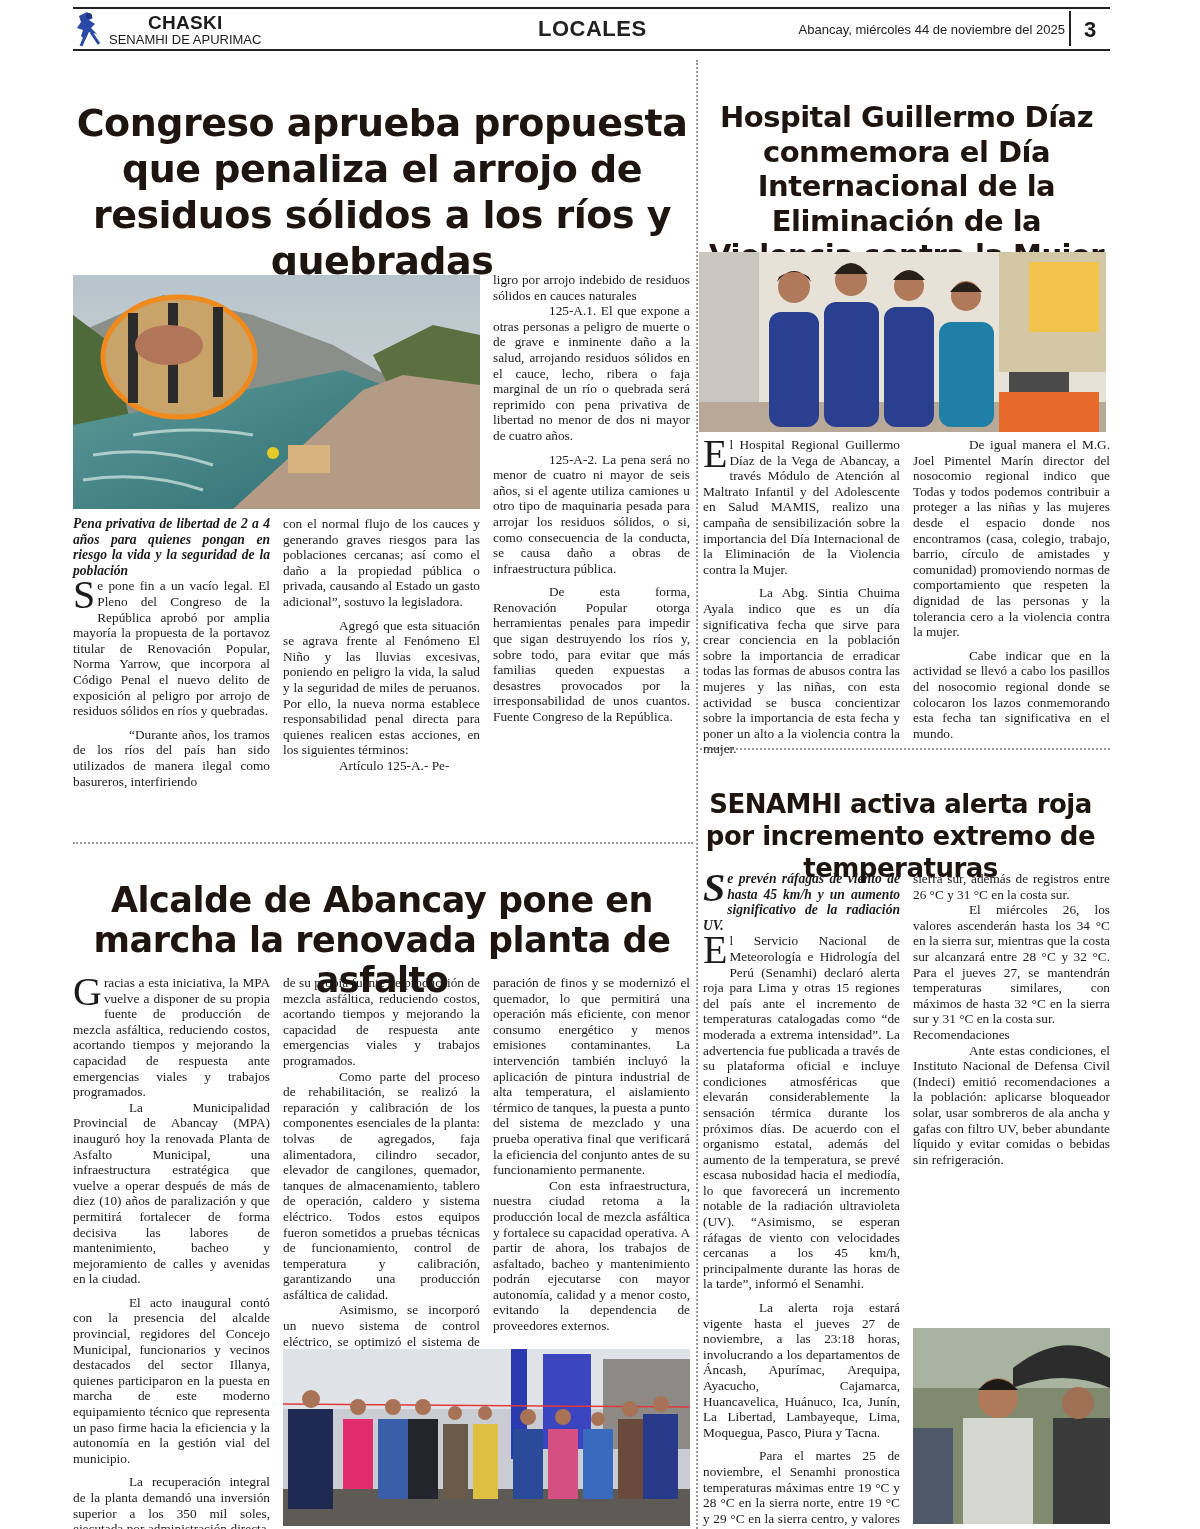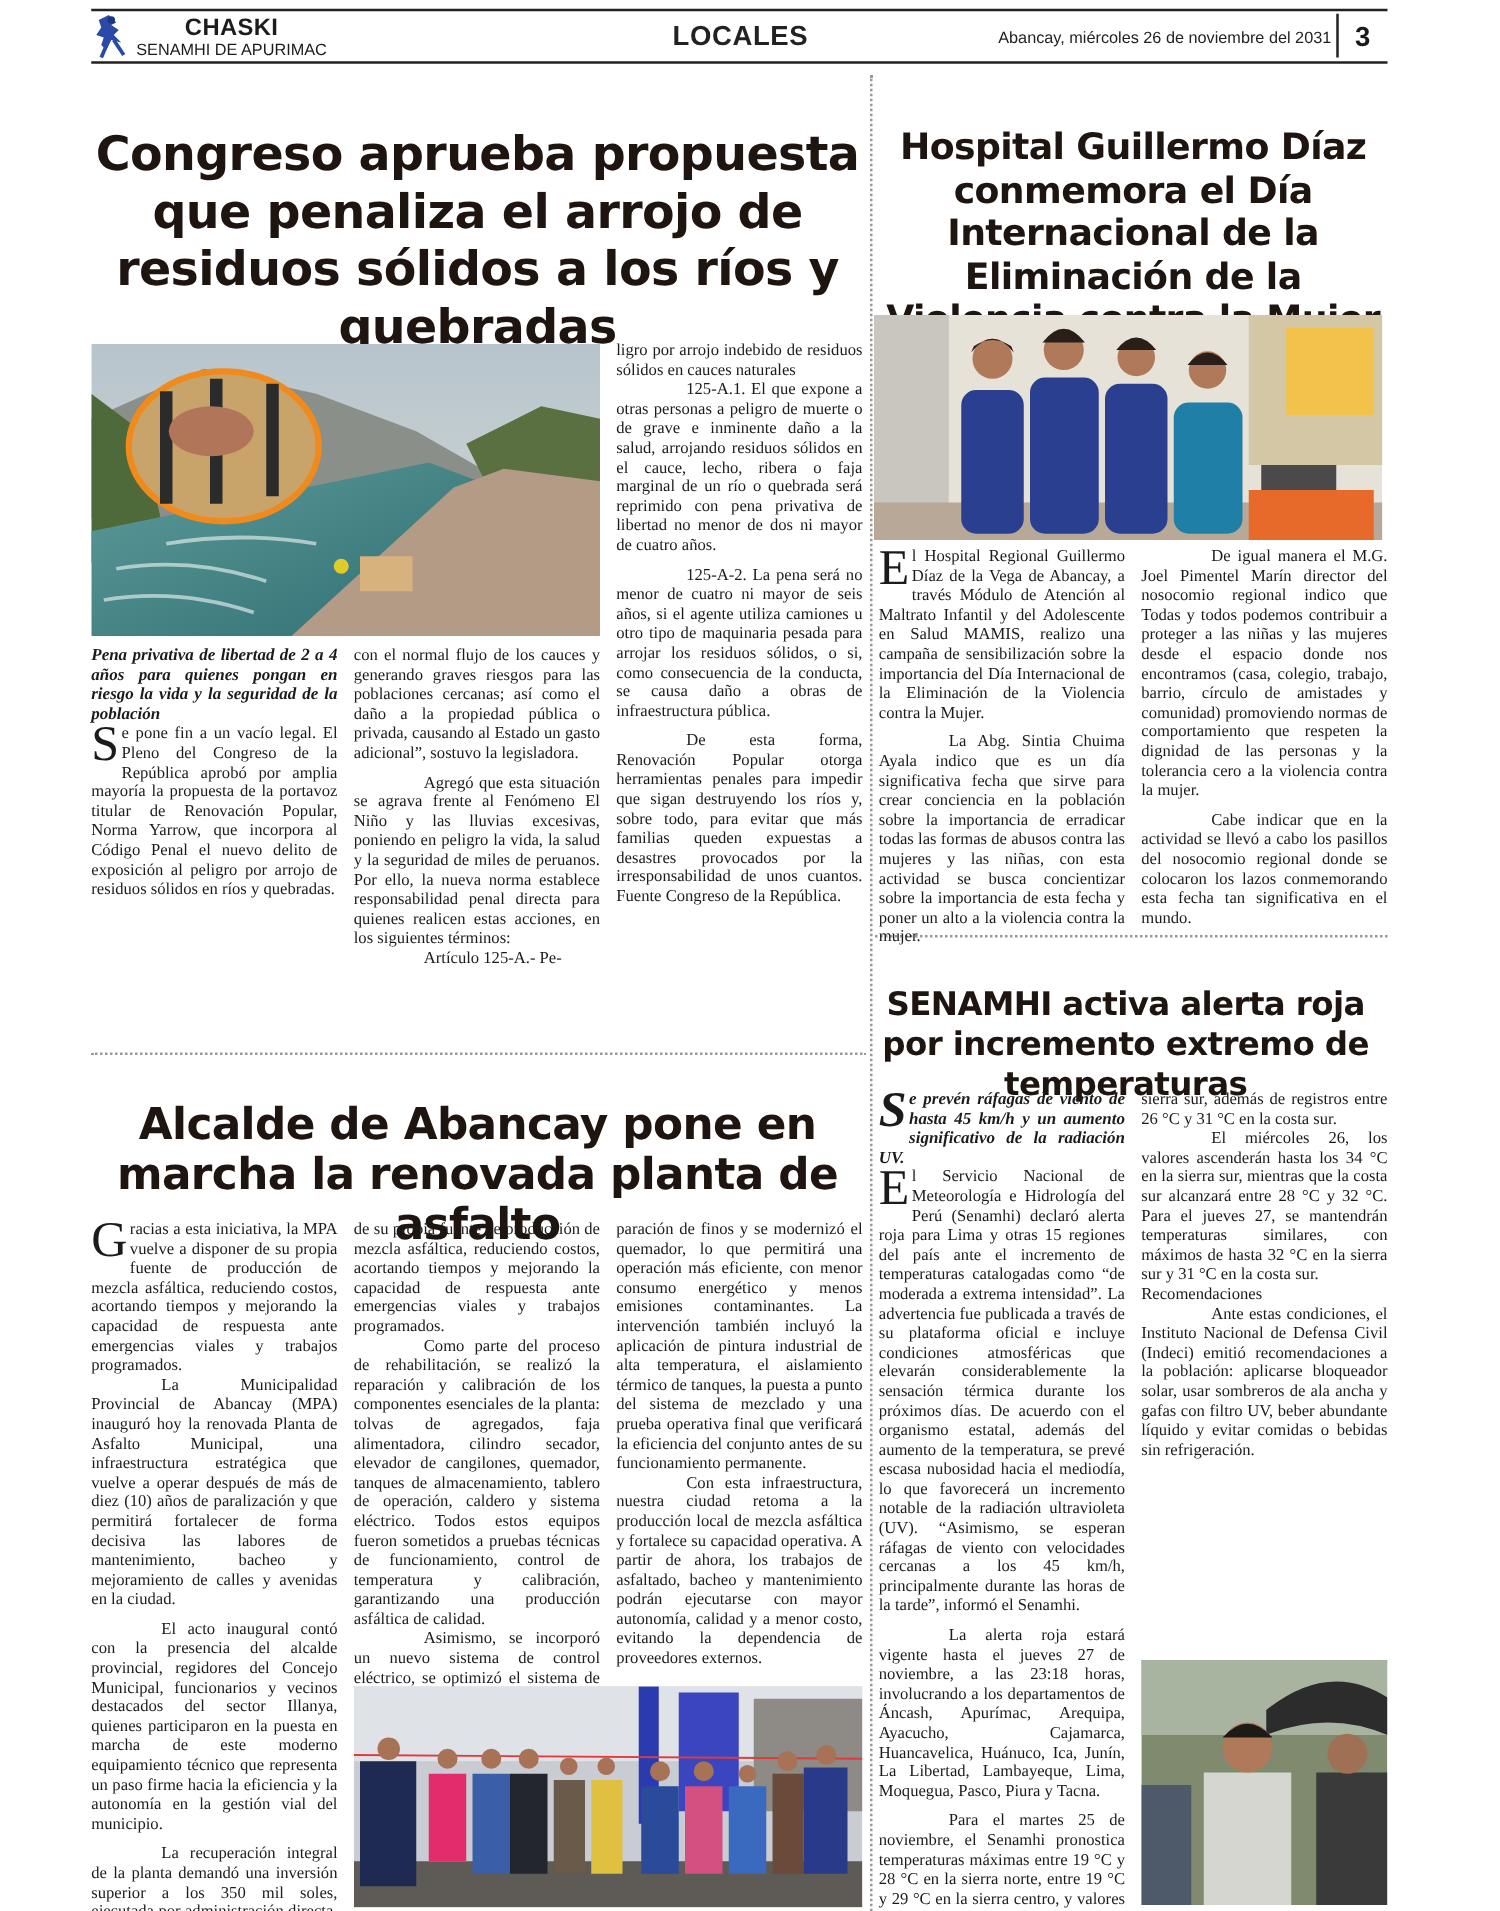--- a/index.html
+++ b/index.html
@@ -50,21 +50,21 @@
     <path d="M6 6 L14 2 L20 8 L16 10 L22 14 L18 18 L24 24 L16 22 L12 30 L8 26 L10 20 L4 18 L8 12 Z" fill="#2b4aa8"></path>
     <path d="M14 22 L8 36 M18 22 L26 34" stroke="#2b4aa8" stroke-width="3"></path>
     <circle cx="16" cy="6" r="3" fill="#1d3480"></circle>
   </svg>
   <div class="logo-text">
     <span class="logo-name">CHASKI</span>
     <span class="logo-sub">SENAMHI DE APURIMAC</span>
   </div>
 </div>
 <div class="section">LOCALES</div>
-<div class="dateline">Abancay, miércoles 26 de noviembre del 2031</div>
+<div class="dateline">Abancay, miércoles 44 de noviembre del 2025</div>
 <div class="vbar"></div>
 <div class="pageno">3</div>
 <div class="rule" style="top:49px;"></div>
 
 <div class="vdots" style="left:696px; top:60px; height:1469px;"></div>
 <div class="hdots" style="left:73px; top:842px; width:620px;"></div>
 <div class="hdots" style="left:700px; top:748px; width:410px;"></div>
 
 <h1 class="headline h1">Congreso aprueba propuesta que penaliza el arrojo de residuos sólidos a los ríos y quebradas</h1>
 
@@ -93,20 +93,21 @@
     <rect x="55" y="38" width="10" height="90" fill="#2b2b2b"></rect>
     <rect x="95" y="28" width="10" height="100" fill="#2b2b2b"></rect>
     <rect x="140" y="32" width="10" height="90" fill="#2b2b2b"></rect>
     <ellipse cx="96" cy="70" rx="34" ry="20" fill="#b1765a"></ellipse>
   </svg>
 </div>
 
 <div class="col" style="left:73px; top:516px; width:197px;">
   <p class="kicker">Pena privativa de libertad de 2 a 4 años para quienes pongan en riesgo la vida y la seguridad de la población</p>
   <p><span class="dropcap">S</span><span>e pone fin a un vacío legal. El Pleno del Congreso de la República aprobó por amplia mayoría la propuesta de la portavoz titular de Renovación Popular, Norma Yarrow, que incorpora al Código Penal el nuevo delito de exposición al peligro por arrojo de residuos sólidos en ríos y quebradas.</span></p>
+  <p class="ind sp">“Durante años, los tramos de los ríos del país han sido utilizados de manera ilegal como basureros, interfiriendo</p>
 </div>
 <div class="col" style="left:283px; top:516px; width:197px;">
   <p>con el normal flujo de los cauces y generando graves riesgos para las poblaciones cercanas; así como el daño a la propiedad pública o privada, causando al Estado un gasto adicional”, sostuvo la legisladora.</p>
   <p class="ind sp">Agregó que esta situación se agrava frente al Fenómeno El Niño y las lluvias excesivas, poniendo en peligro la vida, la salud y la seguridad de miles de peruanos. Por ello, la nueva norma establece responsabilidad penal directa para quienes realicen estas acciones, en los siguientes términos:</p>
   <p class="ind">Artículo 125-A.- Pe-</p>
 </div>
 <div class="col" style="left:493px; top:272px; width:197px;">
   <p>ligro por arrojo indebido de residuos sólidos en cauces naturales</p>
   <p class="ind">125-A.1. El que expone a otras personas a peligro de muerte o de grave e inminente daño a la salud, arrojando residuos sólidos en el cauce, lecho, ribera o faja marginal de un río o quebrada será reprimido con pena privativa de libertad no menor de dos ni mayor de cuatro años.</p>
   <p class="ind sp">125-A-2. La pena será no menor de cuatro ni mayor de seis años, si el agente utiliza camiones u otro tipo de maquinaria pesada para arrojar los residuos sólidos, o si, como consecuencia de la conducta, se causa daño a obras de infraestructura pública.</p>

